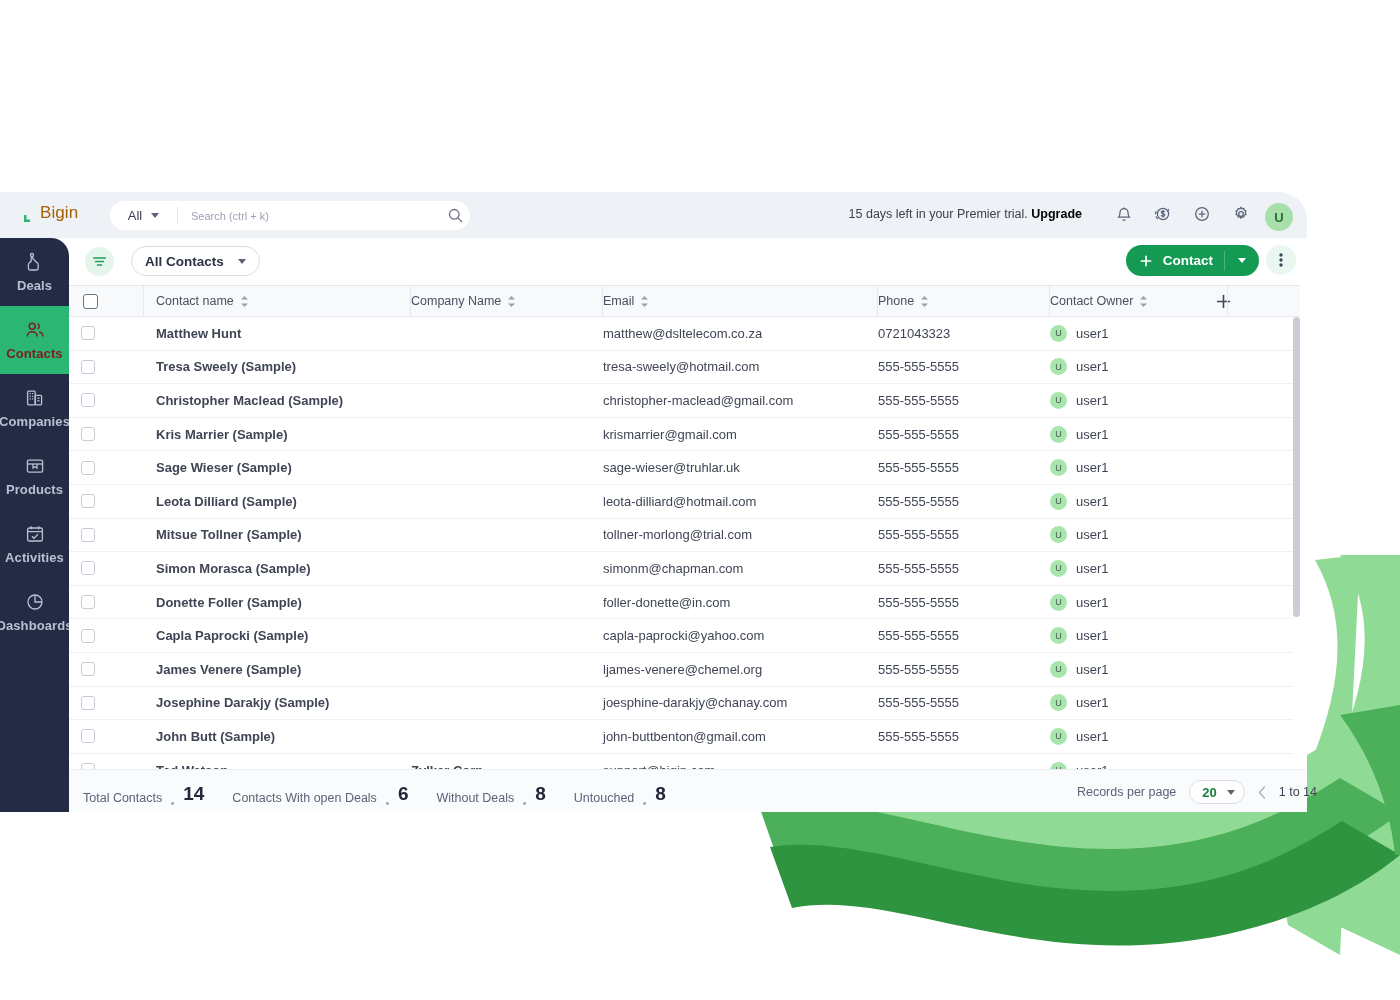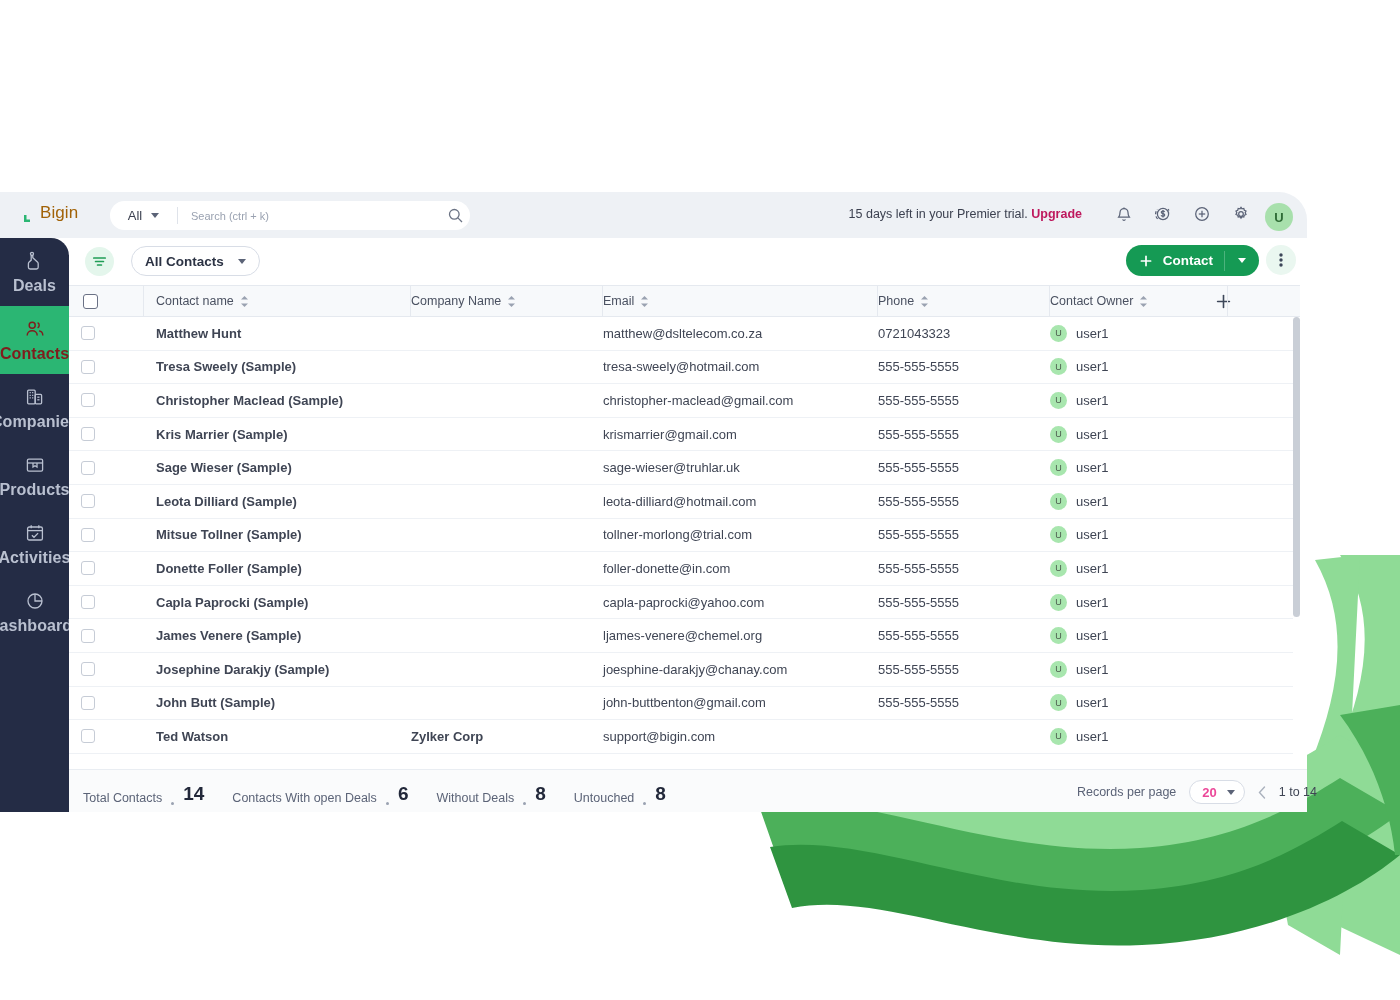--- a/index.html
+++ b/index.html
@@ -29,36 +29,36 @@
            gap:9px; font-size:13px; color:#3c4150; }
   .scope-div { width:1px; height:17px; background:#dfe3ea; }
   .searchinput { flex:1; border:0; outline:0; background:transparent; font-size:11px;
                  color:#000000; padding-left:13px;
                  font-family:"Liberation Sans", sans-serif; }
   .searchinput::placeholder { color:#9aa2b1; }
   .search-ico { width:30px; display:flex; align-items:center; justify-content:center; }
 
   .trial { position:absolute; right:225px; top:15px; font-size:12.5px; color:#3c4150;
            white-space:nowrap; }
-  .trial a { color:#be185d; text-decoration:none; font-weight:bold; }
+  .trial a { color:#000000; text-decoration:none; font-weight:bold; }
 
   .hicons { position:absolute; right:55px; top:13px; display:flex; align-items:center; gap:19px; }
   .hicon { width:20px; height:20px; color:#5b6377; display:block; }
   .avatar-top { position:absolute; right:14px; top:11px; width:28px; height:28px;
                 border-radius:50%; background:#a8e0ac; display:flex;
                 align-items:center; justify-content:center; color:#2f6b36;
                 font-size:13px; font-weight:bold; }
 
   
   .sidebar { position:absolute; left:0; top:46px; width:69px; height:574px;
              background:#242c45; border-top-right-radius:18px; }
   .sb-item { height:68px; display:flex; flex-direction:column; align-items:center;
              justify-content:center; gap:5px; color:#b9c0d0; cursor:pointer; }
   .sb-item.active { background:#2bb673; color:#7f1d1d; }
-  .sb-item .lbl { font-size:16px; font-weight:bold; letter-spacing:.1px; }
+  .sb-item .lbl { font-size:13px; font-weight:bold; letter-spacing:.1px; }
   .sb-ico { width:22px; height:22px; display:block; }
 
   
   .main { position:absolute; left:69px; top:46px; width:1238px; height:574px;
           background:#fff; }
 
   .toolbar { position:absolute; left:0; top:0; width:1238px; height:47px; background:#fff; }
   .filter-btn { position:absolute; left:16px; top:9px; width:29px; height:29px;
                 border-radius:50%; background:#e4f6ec; display:flex;
                 align-items:center; justify-content:center; }
@@ -119,21 +119,21 @@
             background:#fafbfc; border-top:1px solid #e9edf2; }
   .fstats { position:absolute; left:14px; top:13px; display:flex; align-items:center;
             gap:28px; font-size:12.5px; color:#5b6377; }
   .fstat { display:flex; align-items:flex-end; gap:9px; }
   .fdot { width:3px; height:3px; border-radius:50%; background:#9aa2b1; }
   .fstat b { color:#22283a; font-size:19px; }
   .fright { position:absolute; right:-10px; top:10px; display:flex; align-items:center;
             gap:13px; font-size:12.5px; color:#5b6377; }
   .rpp { height:24px; padding:0 9px 0 12px; border:1px solid #d8dde6; border-radius:13px;
          display:flex; align-items:center; gap:10px; background:#fff;
-         font-weight:bold; color:#ec4899; font-size:13px; }
+         font-weight:bold; color:#15803d; font-size:13px; }
   .pg-arrow { color:#aab1bd; display:flex; align-items:center; }
   .pgrange { color:#3f4554; font-size:12.5px; }
   svg { display:block; }
 </style>
 </head>
 <body>
 
 <div id="stage">
 
   <div class="wave">
@@ -525,20 +525,36 @@
                     <span class="oav">U</span>
                     <span>user1</span>
                   </span>
                 </td>
                 <td></td>
               </tr>
               <tr>
                 <td class="cbcol">
                   <span class="cb"></span>
                 </td>
+                <td class="nm">Simon Morasca (Sample)</td>
+                <td class="comp"></td>
+                <td class="mail">simonm@chapman.com</td>
+                <td class="phone">555-555-5555</td>
+                <td>
+                  <span class="ownercell">
+                    <span class="oav">U</span>
+                    <span>user1</span>
+                  </span>
+                </td>
+                <td></td>
+              </tr>
+              <tr>
+                <td class="cbcol">
+                  <span class="cb"></span>
+                </td>
                 <td class="nm">Donette Foller (Sample)</td>
                 <td class="comp"></td>
                 <td class="mail">foller-donette@in.com</td>
                 <td class="phone">555-555-5555</td>
                 <td>
                   <span class="ownercell">
                     <span class="oav">U</span>
                     <span>user1</span>
                   </span>
                 </td>

